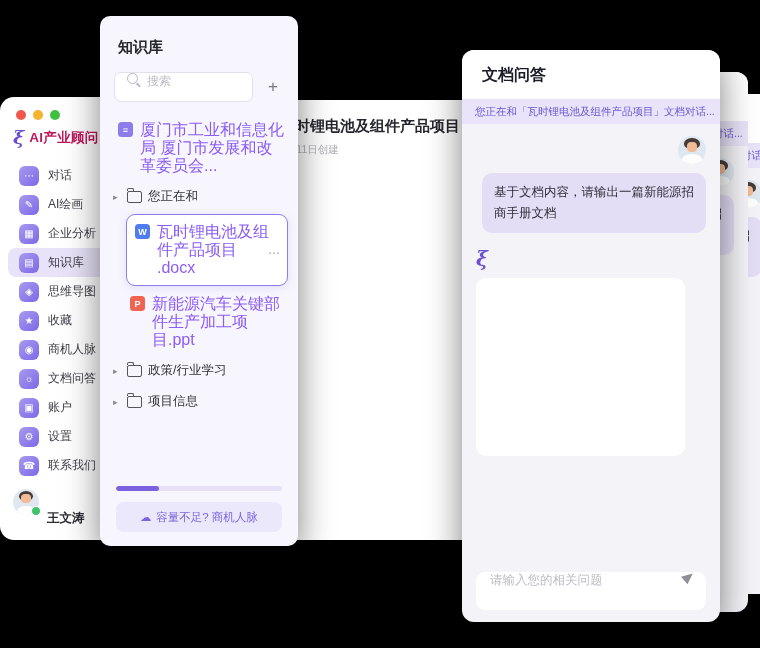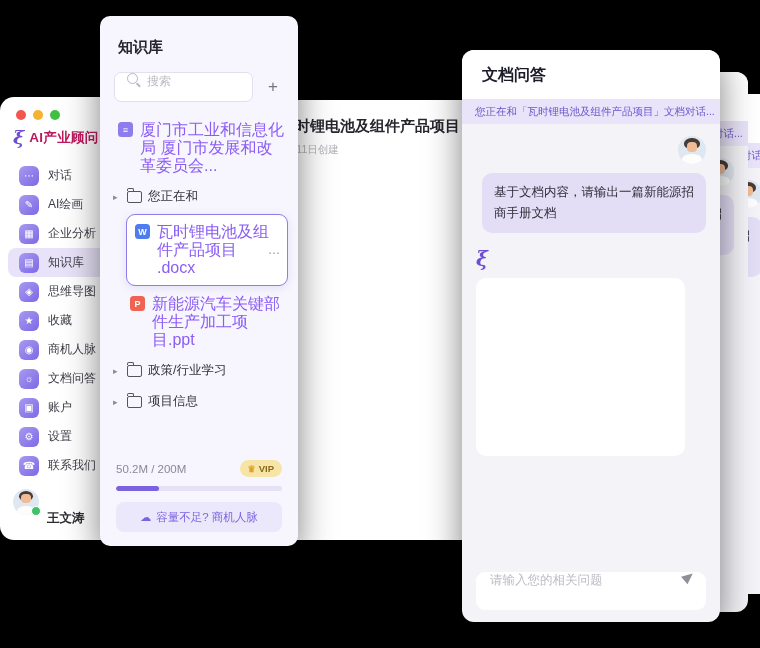--- a/index.html
+++ b/index.html
@@ -233,27 +233,20 @@
         <span class="folder-ic"></span>
         <span>政策/行业学习</span>
       </div>
       <div class="kb-folder">
         <span class="caret">▸</span>
         <span class="folder-ic"></span>
         <span>项目信息</span>
       </div>
     </div>
     <div class="kb-bottom">
-      <div class="usage-row">
-        <span>50.2M / 200M</span>
-        <span class="vip-badge">
-          <span class="crown">♛</span>
-          <span>VIP</span>
-        </span>
-      </div>
       <div class="kb-bar">
         <div class="kb-bar-fill" style="width: 26%;"></div>
       </div>
       <div class="kb-upgrade">
         <span class="cloud">☁</span>
         <span>容量不足? 商机人脉</span>
       </div>
     </div>
   </div>
 

